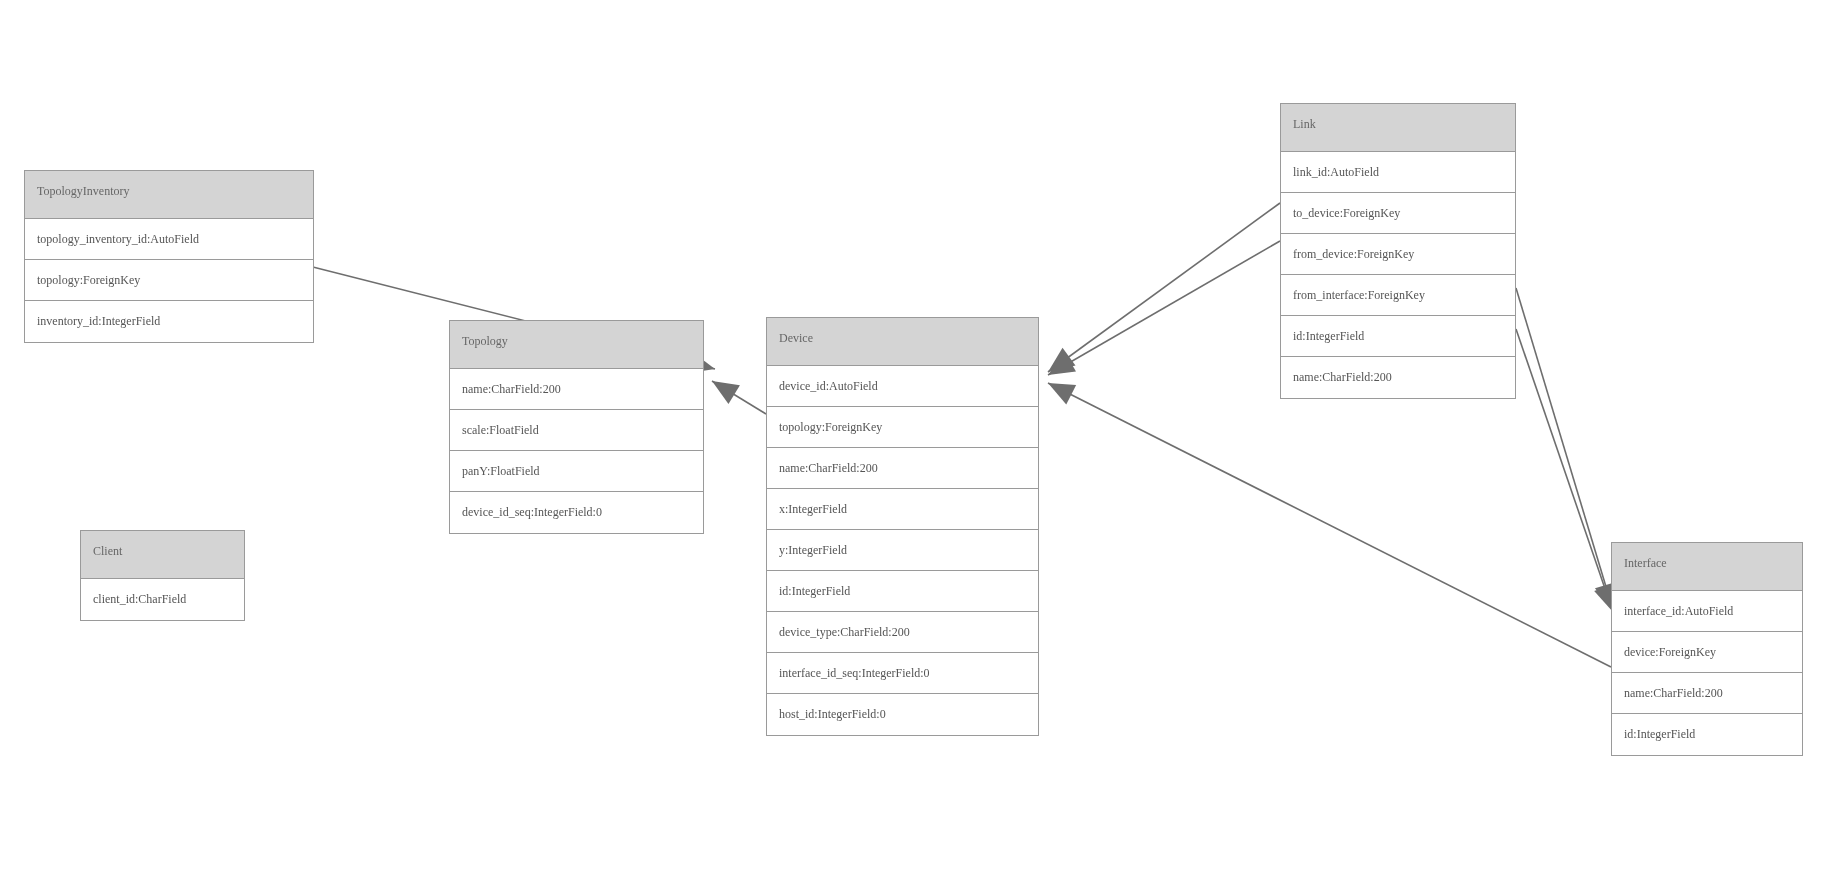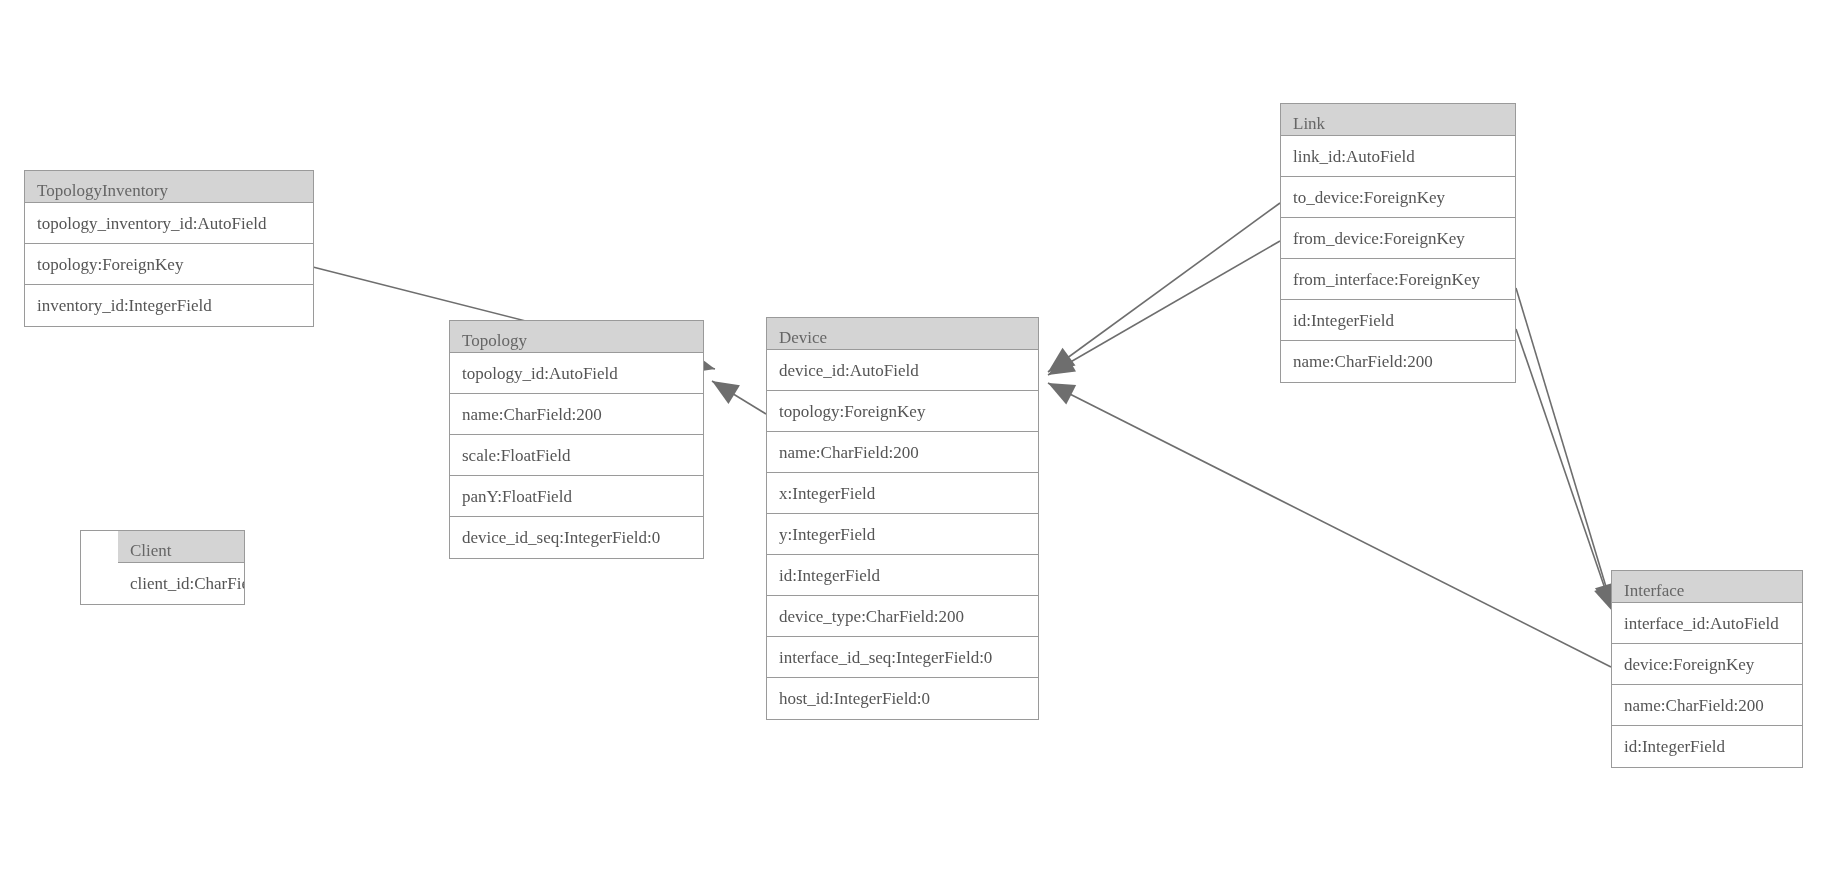--- a/index.html
+++ b/index.html
@@ -29,34 +29,34 @@
     box-sizing: border-box;
     border: 1px solid #9a9a9a;
     background: #ffffff;
     z-index: 5;
   }
   .entity-header {
     box-sizing: border-box;
     background: #d4d4d4;
     border-bottom: 1px solid #9a9a9a;
     color: #666666;
-    font-size: 17px;
+    font-size: 12px;
     line-height: 40px;
-    height: 32px;
+    height: 48px;
     padding: 0 0 0 12px;
     white-space: nowrap;
     overflow: hidden;
   }
   .entity-row {
     box-sizing: border-box;
     height: 41px;
     line-height: 41px;
     border-bottom: 1px solid #9a9a9a;
     color: #555555;
-    font-size: 17px;
+    font-size: 12px;
     padding: 0 12px 0 12px;
     white-space: nowrap;
     overflow: hidden;
     background: #ffffff;
   }
   .entity-row:last-child {
     border-bottom: none;
   }
 </style>
 </head>
@@ -85,27 +85,26 @@
 
   <div id="entity-layer">
       <div class="entity" style="left: 24px; top: 170px; width: 290px;">
         <div class="entity-header">TopologyInventory</div>
         <div class="entity-row">topology_inventory_id:AutoField</div>
         <div class="entity-row">topology:ForeignKey</div>
         <div class="entity-row">inventory_id:IntegerField</div>
       </div>
       <div class="entity" style="left: 449px; top: 320px; width: 255px;">
         <div class="entity-header">Topology</div>
-        <div class="entity-row">topology_id:AutoField</div>
         <div class="entity-row">name:CharField:200</div>
         <div class="entity-row">scale:FloatField</div>
         <div class="entity-row">panY:FloatField</div>
         <div class="entity-row">device_id_seq:IntegerField:0</div>
       </div>
-      <div class="entity" style="left: 80px; top: 530px; width: 165px; padding-left: 37px;">
+      <div class="entity" style="left: 80px; top: 530px; width: 165px;">
         <div class="entity-header">Client</div>
         <div class="entity-row">client_id:CharField</div>
       </div>
       <div class="entity" style="left: 766px; top: 317px; width: 273px;">
         <div class="entity-header">Device</div>
         <div class="entity-row">device_id:AutoField</div>
         <div class="entity-row">topology:ForeignKey</div>
         <div class="entity-row">name:CharField:200</div>
         <div class="entity-row">x:IntegerField</div>
         <div class="entity-row">y:IntegerField</div>
@@ -116,21 +115,21 @@
       </div>
       <div class="entity" style="left: 1280px; top: 103px; width: 236px;">
         <div class="entity-header">Link</div>
         <div class="entity-row">link_id:AutoField</div>
         <div class="entity-row">to_device:ForeignKey</div>
         <div class="entity-row">from_device:ForeignKey</div>
         <div class="entity-row">from_interface:ForeignKey</div>
         <div class="entity-row">id:IntegerField</div>
         <div class="entity-row">name:CharField:200</div>
       </div>
-      <div class="entity" style="left: 1611px; top: 570px; width: 192px;">
+      <div class="entity" style="left: 1611px; top: 542px; width: 192px;">
         <div class="entity-header">Interface</div>
         <div class="entity-row">interface_id:AutoField</div>
         <div class="entity-row">device:ForeignKey</div>
         <div class="entity-row">name:CharField:200</div>
         <div class="entity-row">id:IntegerField</div>
       </div>
     </div>
 
 </div>
 

